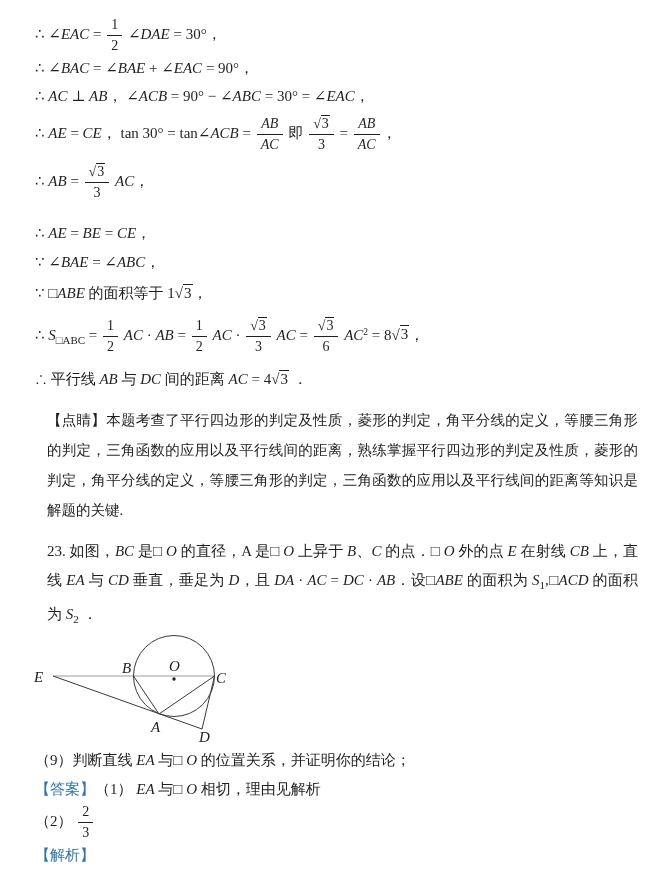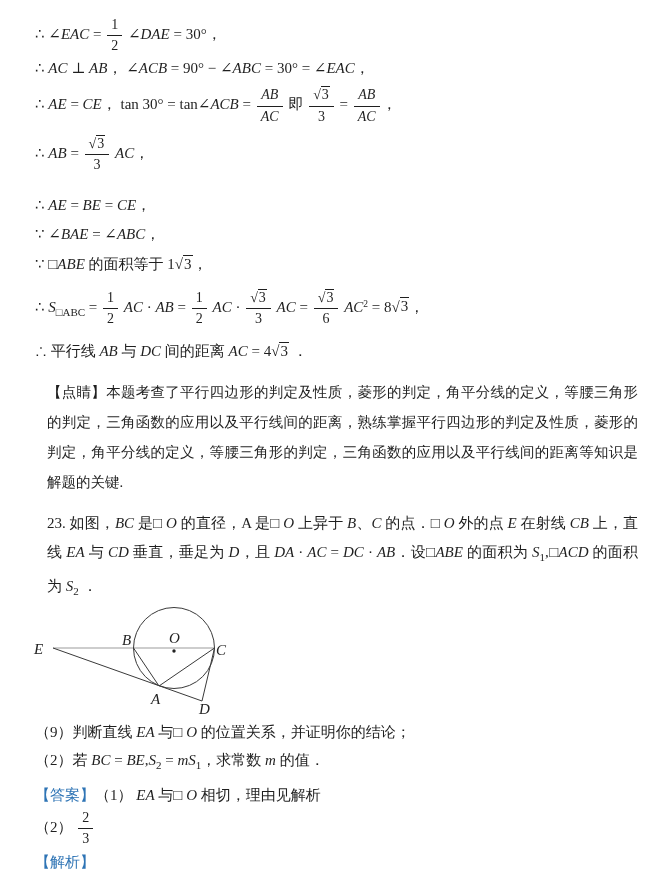--- a/index.html
+++ b/index.html
@@ -37,20 +37,21 @@
   .diagram svg text{font:italic 15px "Liberation Serif","DejaVu Serif",serif;fill:#222;}
   .diagram svg .shape{fill:none;stroke:var(--stroke);stroke-width:1;}
   .diagram svg .ray{stroke:var(--ray);stroke-width:1;}
 </style>
 </head>
 <body>
 
 <div class="page">
 
   <div class="fline b1"><span class="rm">∴ ∠</span><span class="it">EAC</span><span class="rm"> = </span><span class="frac"><span class="num"><span class="rm">1</span></span><span class="den"><span class="rm">2</span></span></span><span class="rm"> ∠</span><span class="it">DAE</span><span class="rm"> = 30°，</span></div>
+  <div class="fline b2"><span class="rm">∴ ∠</span><span class="it">BAC</span><span class="rm"> = ∠</span><span class="it">BAE</span><span class="rm"> + ∠</span><span class="it">EAC</span><span class="rm"> = 90°，</span></div>
   <div class="fline b3"><span class="rm">∴ </span><span class="it">AC</span><span class="rm"> ⊥ </span><span class="it">AB</span><span class="rm">，  ∠</span><span class="it">ACB</span><span class="rm"> = 90° − ∠</span><span class="it">ABC</span><span class="rm"> = 30° = ∠</span><span class="it">EAC</span><span class="rm">，</span></div>
   <div class="fline b4"><span class="rm">∴ </span><span class="it">AE</span><span class="rm"> = </span><span class="it">CE</span><span class="rm">，  tan 30° = tan∠</span><span class="it">ACB</span><span class="rm"> = </span><span class="frac"><span class="num"><span class="it">AB</span></span><span class="den"><span class="it">AC</span></span></span><span class="rm"> 即 </span><span class="frac"><span class="num"><span class="sqrt">√<span class="rad">3</span></span></span><span class="den"><span class="rm">3</span></span></span><span class="rm"> = </span><span class="frac"><span class="num"><span class="it">AB</span></span><span class="den"><span class="it">AC</span></span></span><span class="rm">，</span></div>
   <div class="fline b5"><span class="rm">∴ </span><span class="it">AB</span><span class="rm"> = </span><span class="frac"><span class="num"><span class="sqrt">√<span class="rad">3</span></span></span><span class="den"><span class="rm">3</span></span></span><span class="rm"> </span><span class="it">AC</span><span class="rm">，</span></div>
   <div class="fline b7"><span class="rm">∴ </span><span class="it">AE</span><span class="rm"> = </span><span class="it">BE</span><span class="rm"> = </span><span class="it">CE</span><span class="rm">，</span></div>
   <div class="fline b6"><span class="rm">∵ ∠</span><span class="it">BAE</span><span class="rm"> = ∠</span><span class="it">ABC</span><span class="rm">，</span></div>
   <div class="fline b8"><span class="rm">∵ □</span><span class="it">ABE</span><span class="rm"> 的面积等于 1</span><span class="sqrt">√<span class="rad">3</span></span><span class="rm">，</span></div>
   <div class="fline b9"><span class="rm">∴ </span><span class="it">S</span><sub>□ABC</sub><span class="rm"> = </span><span class="frac"><span class="num"><span class="rm">1</span></span><span class="den"><span class="rm">2</span></span></span><span class="rm"> </span><span class="it">AC</span><span class="rm"> · </span><span class="it">AB</span><span class="rm"> = </span><span class="frac"><span class="num"><span class="rm">1</span></span><span class="den"><span class="rm">2</span></span></span><span class="rm"> </span><span class="it">AC</span><span class="rm"> · </span><span class="frac"><span class="num"><span class="sqrt">√<span class="rad">3</span></span></span><span class="den"><span class="rm">3</span></span></span><span class="rm"> </span><span class="it">AC</span><span class="rm"> = </span><span class="frac"><span class="num"><span class="sqrt">√<span class="rad">3</span></span></span><span class="den"><span class="rm">6</span></span></span><span class="rm"> </span><span class="it">AC</span><sup>2</sup><span class="rm"> = 8</span><span class="sqrt">√<span class="rad">3</span></span><span class="rm">，</span></div>
   <div class="fline b10"><span class="rm">∴ 平行线 </span><span class="it">AB</span><span class="rm"> 与 </span><span class="it">DC</span><span class="rm"> 间的距离 </span><span class="it">AC</span><span class="rm"> = 4</span><span class="sqrt">√<span class="rad">3</span></span><span class="rm"> ．</span></div>
 
   <p class="para b11">【点睛】本题考查了平行四边形的判定及性质，菱形的判定，角平分线的定义，等腰三角形的判定，三角函数的应用以及平行线间的距离，熟练掌握平行四边形的判定及性质，菱形的判定，角平分线的定义，等腰三角形的判定，三角函数的应用以及平行线间的距离等知识是解题的关键.</p>
@@ -69,19 +70,18 @@
       <text x="4" y="48">E</text>
       <text x="92" y="39">B</text>
       <text x="139" y="37">O</text>
       <text x="186" y="49">C</text>
       <text x="121" y="98">A</text>
       <text x="169" y="108">D</text>
     </svg>
   </div>
 
   <div class="fline b14"><span class="rm">（9）判断直线 </span><span class="it">EA</span><span class="rm"> 与□ </span><span class="it">O</span><span class="rm"> 的位置关系，并证明你的结论；</span></div>
-  <div class="fline b15"><span class="rm">（2）若 </span><span class="it">BC</span><span class="rm"> = </span><span class="it">BE</span><span class="rm">,</span><span class="it">S</span><sub>2</sub><span class="rm"> = </span><span class="it">mS</span><sub>1</sub><span class="rm">，求常数 </span><span class="it">m</span><span class="rm"> 的值．</span></div>
   <div class="fline b16"><span class="blue">【答案】</span><span class="rm">（1） </span><span class="it">EA</span><span class="rm"> 与□ </span><span class="it">O</span><span class="rm"> 相切，理由见解析</span></div>
   <div class="fline b17"><span class="rm">（2） </span><span class="frac"><span class="num"><span class="rm">2</span></span><span class="den"><span class="rm">3</span></span></span></div>
   <div class="fline b18"><span class="blue">【解析】</span></div>
   <p class="para b19"></p>
 
 </div>
 
 </body></html>

